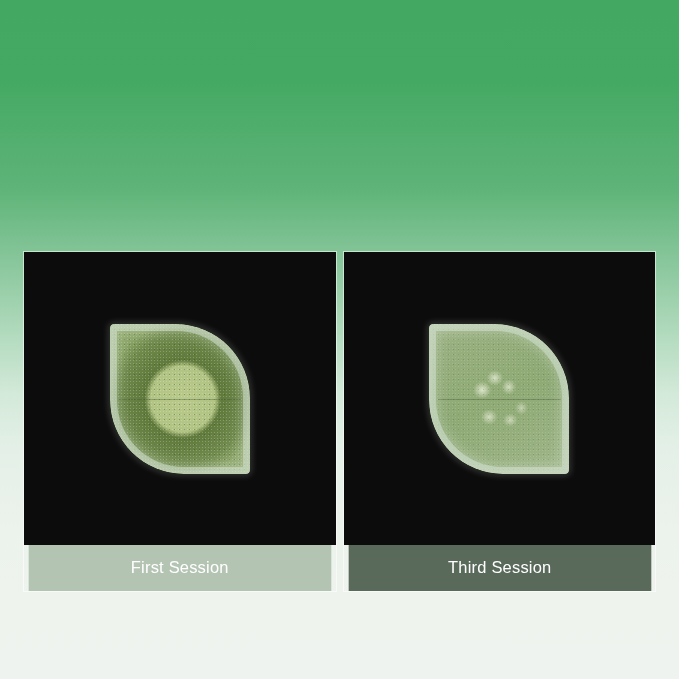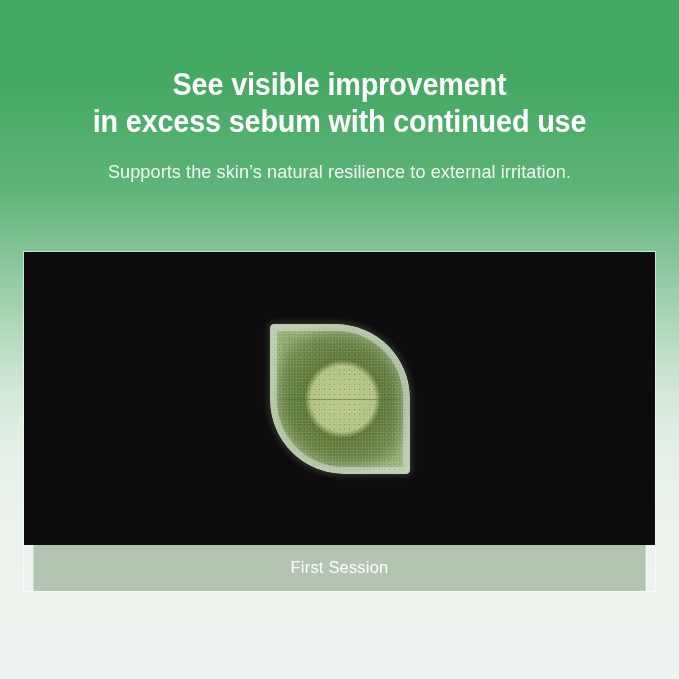--- a/index.html
+++ b/index.html
@@ -195,39 +195,44 @@
   }
   .caption-1 { background: #b4c4b3; }
   .caption-2 { background: #97a597; }
   .caption-3 { background: #59695a; }
 </style>
 </head>
 <body>
 
 <div id="promo-card">
 
-  <div class="header">
-    <h1 class="headline">
-      <span class="headline-line">See visible improvement</span>
-      <span class="headline-line">in excess sebum with continued use</span>
-    </h1>
-    <p class="subheadline">Supports the skin’s natural resilience to external irritation.</p>
-  </div>
 
   <div class="panels">
 
     <div class="panel">
       <div class="panel-photo">
         <div class="leaf leaf-1">
           <div class="leaf-body"></div>
           <div class="leaf-speckle"></div>
           <div class="leaf-vein"></div>
         </div>
       </div>
       <div class="panel-caption caption-1">
         <span>First Session</span>
       </div>
     </div>
 
 
+    <div class="panel">
+      <div class="panel-photo">
+        <div class="leaf leaf-3">
+          <div class="leaf-body"></div>
+          <div class="leaf-speckle"></div>
+          <div class="leaf-vein"></div>
+        </div>
+      </div>
+      <div class="panel-caption caption-3">
+        <span>Third Session</span>
+      </div>
+    </div>
 
   </div>
 </div>
 
 </body></html>

